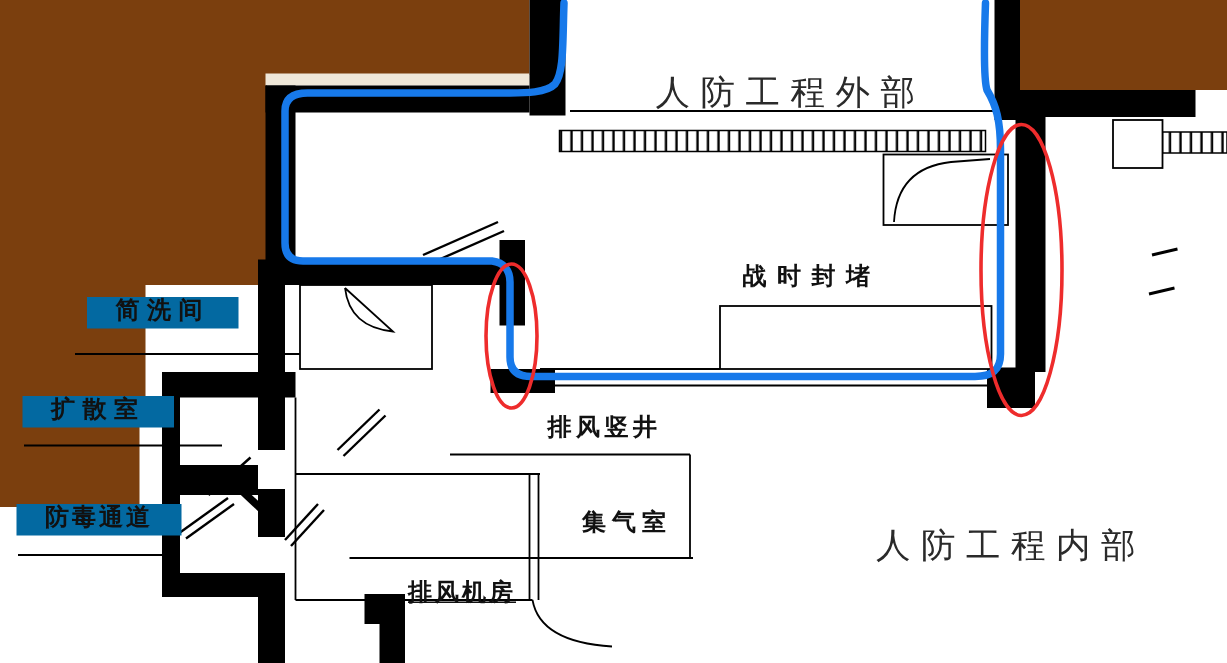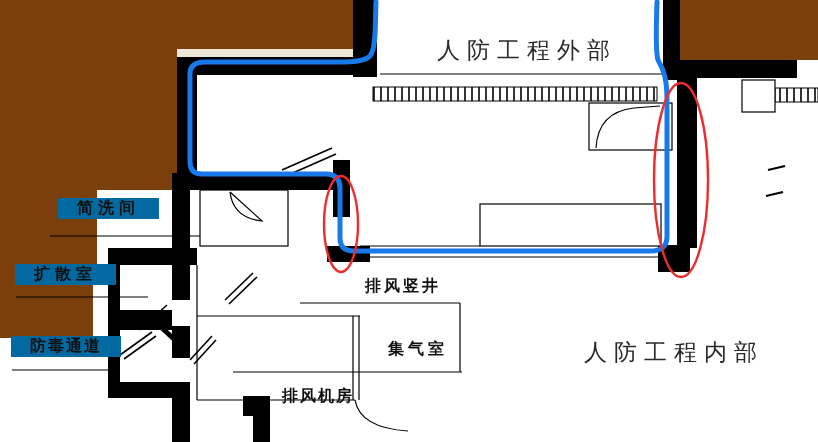--- a/index.html
+++ b/index.html
@@ -6,21 +6,21 @@
     --earth:#7B3F0E; --route:#1779EA; --highlight:#EE2C2C; --wall:#000000;
   }
   html,body{margin:0;padding:0;background:#ffffff;}
   #canvas{
     position:relative; width:818px; height:442px; overflow:hidden;
     background:#ffffff;
     font-family:"Liberation Sans","DejaVu Sans",sans-serif;
   }
   #drawing{position:absolute;left:0;top:0;}
   .lbl{position:absolute; color:#141414; white-space:nowrap; line-height:1.05;}
-  .lbl-big{font-size:23px; letter-spacing:7px; color:#2a2a2a;}
+  .lbl-big{font-size:23px; letter-spacing:7px; color:#2a2a2a;margin-top:11px;}
   .lbl-room{font-size:16px; font-weight:bold; letter-spacing:5px; color:#111;}
   .lbl-box{background:#0369a1; padding:2px 19px;}
 </style>
 </head>
 <body>
 
 <div id="canvas">
 
   <svg id="drawing" width="818" height="442" viewBox="0 0 818 442">
     <defs>
@@ -112,25 +112,26 @@
          L667,100 C667,80 664,70 658,60 C656,54 656,30 657,2" fill="none" stroke="var(--route)" stroke-width="5" stroke-linejoin="round" stroke-linecap="round"></path>
 
     <ellipse cx="341" cy="224" rx="17" ry="48" fill="none" stroke="var(--highlight)" stroke-width="2.4"></ellipse>
     <ellipse cx="681" cy="180" rx="27" ry="97" fill="none" stroke="var(--highlight)" stroke-width="2.4"></ellipse>
   </svg>
 
   <div class="lbl lbl-big" style="left:437px; top:38px;">人防工程外部</div>
 
   <div class="lbl lbl-big" style="left:584px; top:340px;">人防工程内部</div>
 
+  <div class="lbl lbl-room" style="left:495px; top:177px; letter-spacing:7px;">战时封堵</div>
 
   <div class="lbl lbl-room lbl-box" style="left:58px; top:198px;">简洗间</div>
 
   <div class="lbl lbl-room lbl-box" style="left:15px; top:264px;">扩散室</div>
 
   <div class="lbl lbl-room lbl-box" style="left:11px; top:336px; letter-spacing:2px;">防毒通道</div>
 
   <div class="lbl lbl-room" style="left:365px; top:278px; letter-spacing:3px;">排风竖井</div>
 
   <div class="lbl lbl-room" style="left:388px; top:341px; letter-spacing:4px;">集气室</div>
 
-  <div class="lbl lbl-room" style="left:282px; top:388px; letter-spacing:2px;">排风机房</div>
+  <div class="lbl lbl-room" style="left:272px; top:388px; letter-spacing:2px;text-decoration:underline;">排风机房</div>
 </div>
 
 </body></html>

